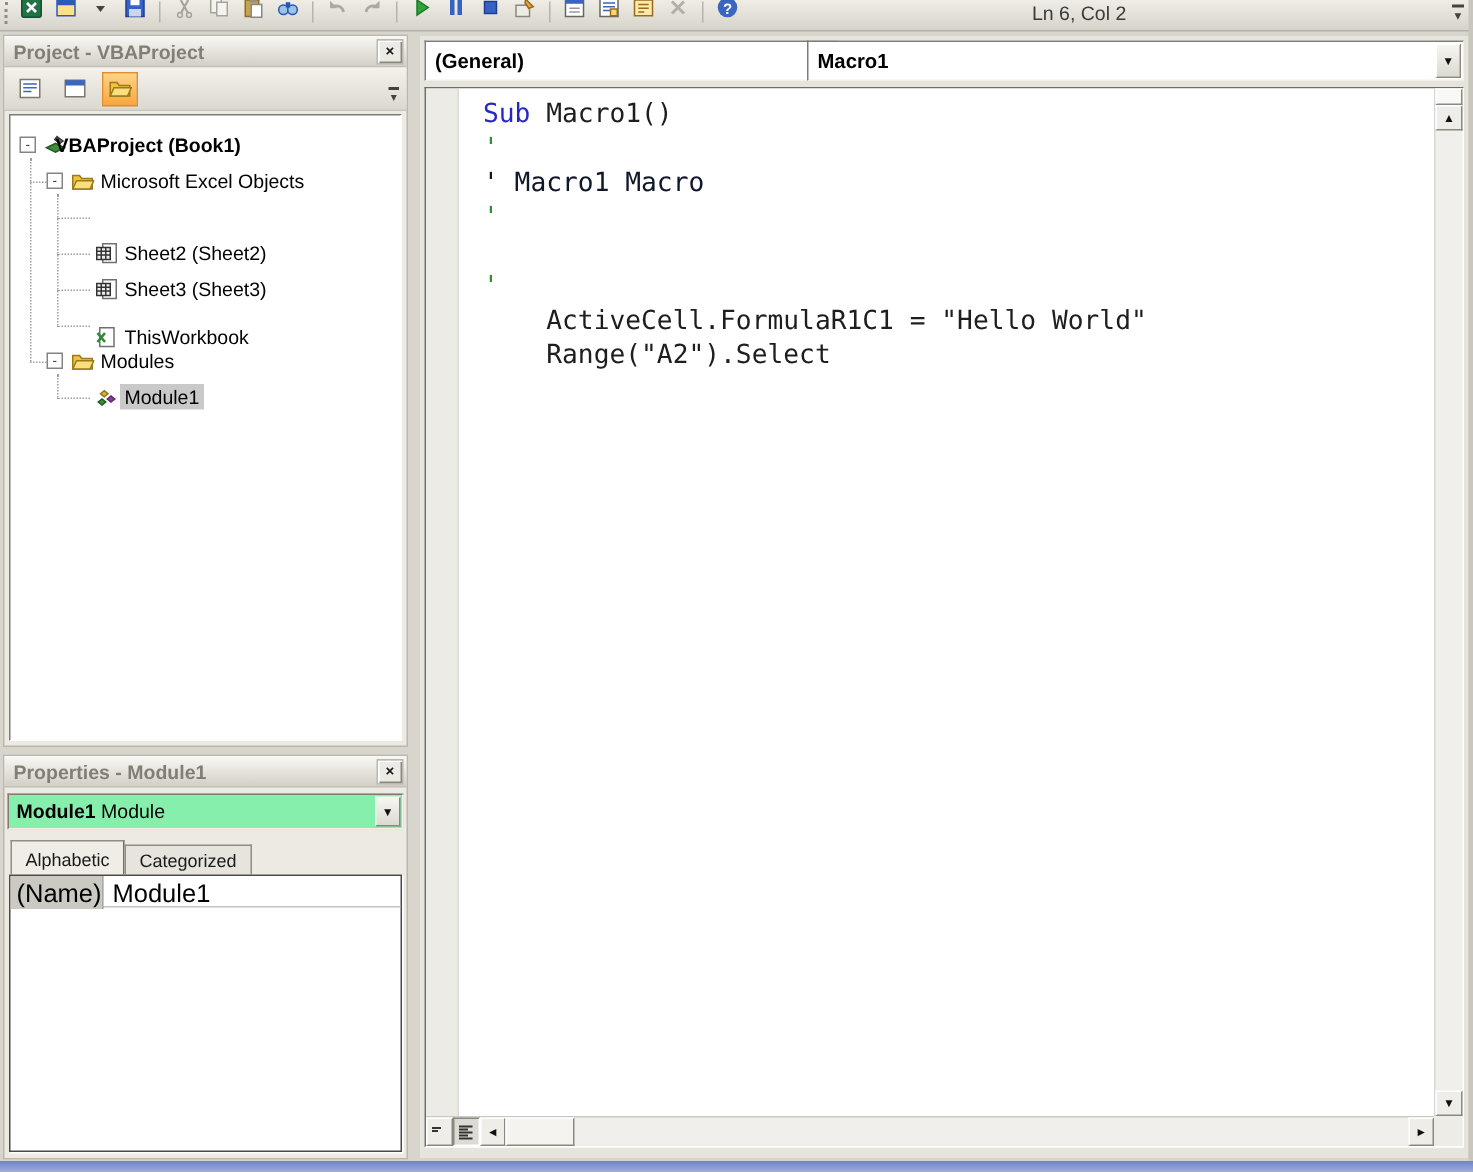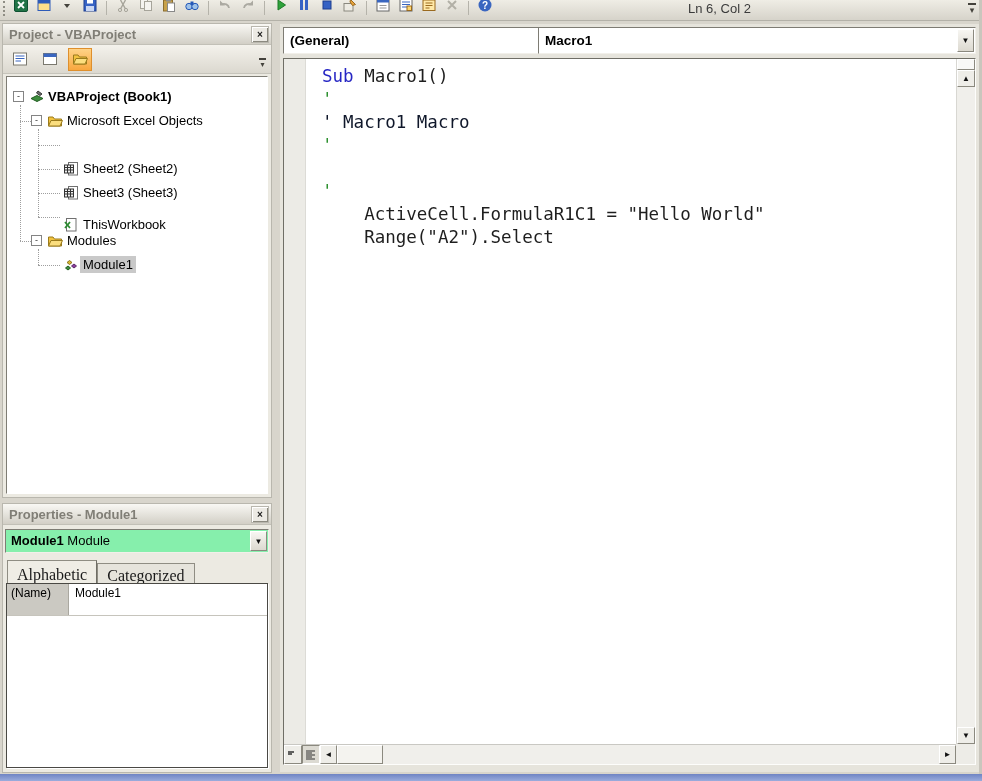--- a/index.html
+++ b/index.html
@@ -60,26 +60,26 @@
   .panel-props{ top:503px; height:270px; }
   .obj-combo{ position:absolute; left:2px; top:25px; width:264px; height:24px; background:#86efac;
     border:1px solid; border-color:#7E7C74 #F2F0EA #F2F0EA #7E7C74; font-size:13px;
     padding:3px 0 0 5px; }
   .obj-combo .obj-name{ font-weight:bold; }
   .combo-btn{ position:absolute; right:1px; top:1px; bottom:1px; width:17px;
     background:linear-gradient(180deg,#F7F6F2,#DCD9D0); border:1px solid;
     border-color:#FFFFFF #8B897F #8B897F #FFFFFF; font-size:8px; color:#111;
     display:flex; align-items:center; justify-content:center; }
   .tabs{ position:absolute; left:4px; top:55px; height:24px; display:flex; align-items:flex-end; }
-  .tab{ font-size:16px; color:#1A1A1A; border:1px solid #8F8D83; border-bottom:none;
-    background:#E6E4DC; padding:3px 9px 2px 9px; height:20px;font-family:Liberation Serif, serif; }
+  .tab{ font-size:12px; color:#1A1A1A; border:1px solid #8F8D83; border-bottom:none;
+    background:#E6E4DC; padding:3px 9px 2px 9px; height:20px; }
   .tab.active{ background:#EFEDE5; height:23px; padding-top:5px; border-right:1px solid #6F6D65; }
   .prop-grid{ position:absolute; left:3px; right:3px; top:79px; bottom:4px; background:#FFFFFF;
     border:1px solid #4A4944; box-shadow:1px 1px 0 #FFFFFF; overflow:hidden; }
-  .prop-row{ display:grid; grid-template-columns:62px 1fr; height:32px; font-size:12px;
+  .prop-row{ display:grid; grid-template-columns:62px 1fr; height:21px; font-size:17px;
     border-bottom:1px solid #C6C4BC; }
   .prop-name{ background:#CBC9C2; border-right:1px solid #AAA8A0; padding:2px 0 0 4px; }
   .prop-value{ padding:2px 0 0 6px; }
 
   
   .code-window{ position:absolute; left:280px; top:24px; width:699px; height:748px; background:#E6E4DC; }
   .combo{ position:absolute; top:3px; height:27px; background:#FFFFFF; border:1px solid;
     border-color:#7E7C74 #F2F0EA #F2F0EA #7E7C74; font-size:13.5px; font-weight:bold; color:#000; }
   .combo .combo-text{ position:absolute; left:6px; top:5px; }
   .combo-general{ left:3px; width:275px;text-decoration:underline; }
@@ -275,21 +275,21 @@
         <div class="mini-overflow"><span class="ovbar"></span>▾</div>
     </div>
     <div class="tree-box">
       <div class="tree-inner" id="tree-inner">
           <div class="tree-row bold" style="top: 8px;">
             <span class="expander" style="left: 6px;">-</span>
             <span class="tree-icon" style="left: 22px;"><svg width="16" height="16" viewBox="0 0 16 16">
                 <path d="M2 9.5 L8 6.5 L14 9.5 L8 12.5 Z" fill="#3E8C3E" stroke="#1F5C1F"></path>
                 <path d="M9 2 L13 5 L11 6.5 L7.5 4 Z" fill="#6E6E6E" stroke="#3A3A3A"></path>
               </svg></span>
-            <span class="tree-label" style="left: 38px;">VBAProject (Book1)</span>
+            <span class="tree-label" style="left: 27px;">VBAProject (Book1)</span>
           </div>
           <div class="tree-row" style="top: 32px;">
             <span class="expander" style="left: 24px;">-</span>
             <span class="tree-icon" style="left: 40px;"><svg width="16" height="16" viewBox="0 0 16 16">
                 <path d="M1.5 4 L6 4 L7.5 6 L14.5 6 L14.5 13 L1.5 13 Z" fill="#F2C23E" stroke="#9A7B1C"></path>
                 <path d="M1.5 13 L4 7.5 L15.5 7.5 L13 13 Z" fill="#FBDE7E" stroke="#9A7B1C"></path>
               </svg></span>
             <span class="tree-label" style="left: 57px;">Microsoft Excel Objects</span>
           </div>
           <div class="tree-row" style="top: 80px;">

